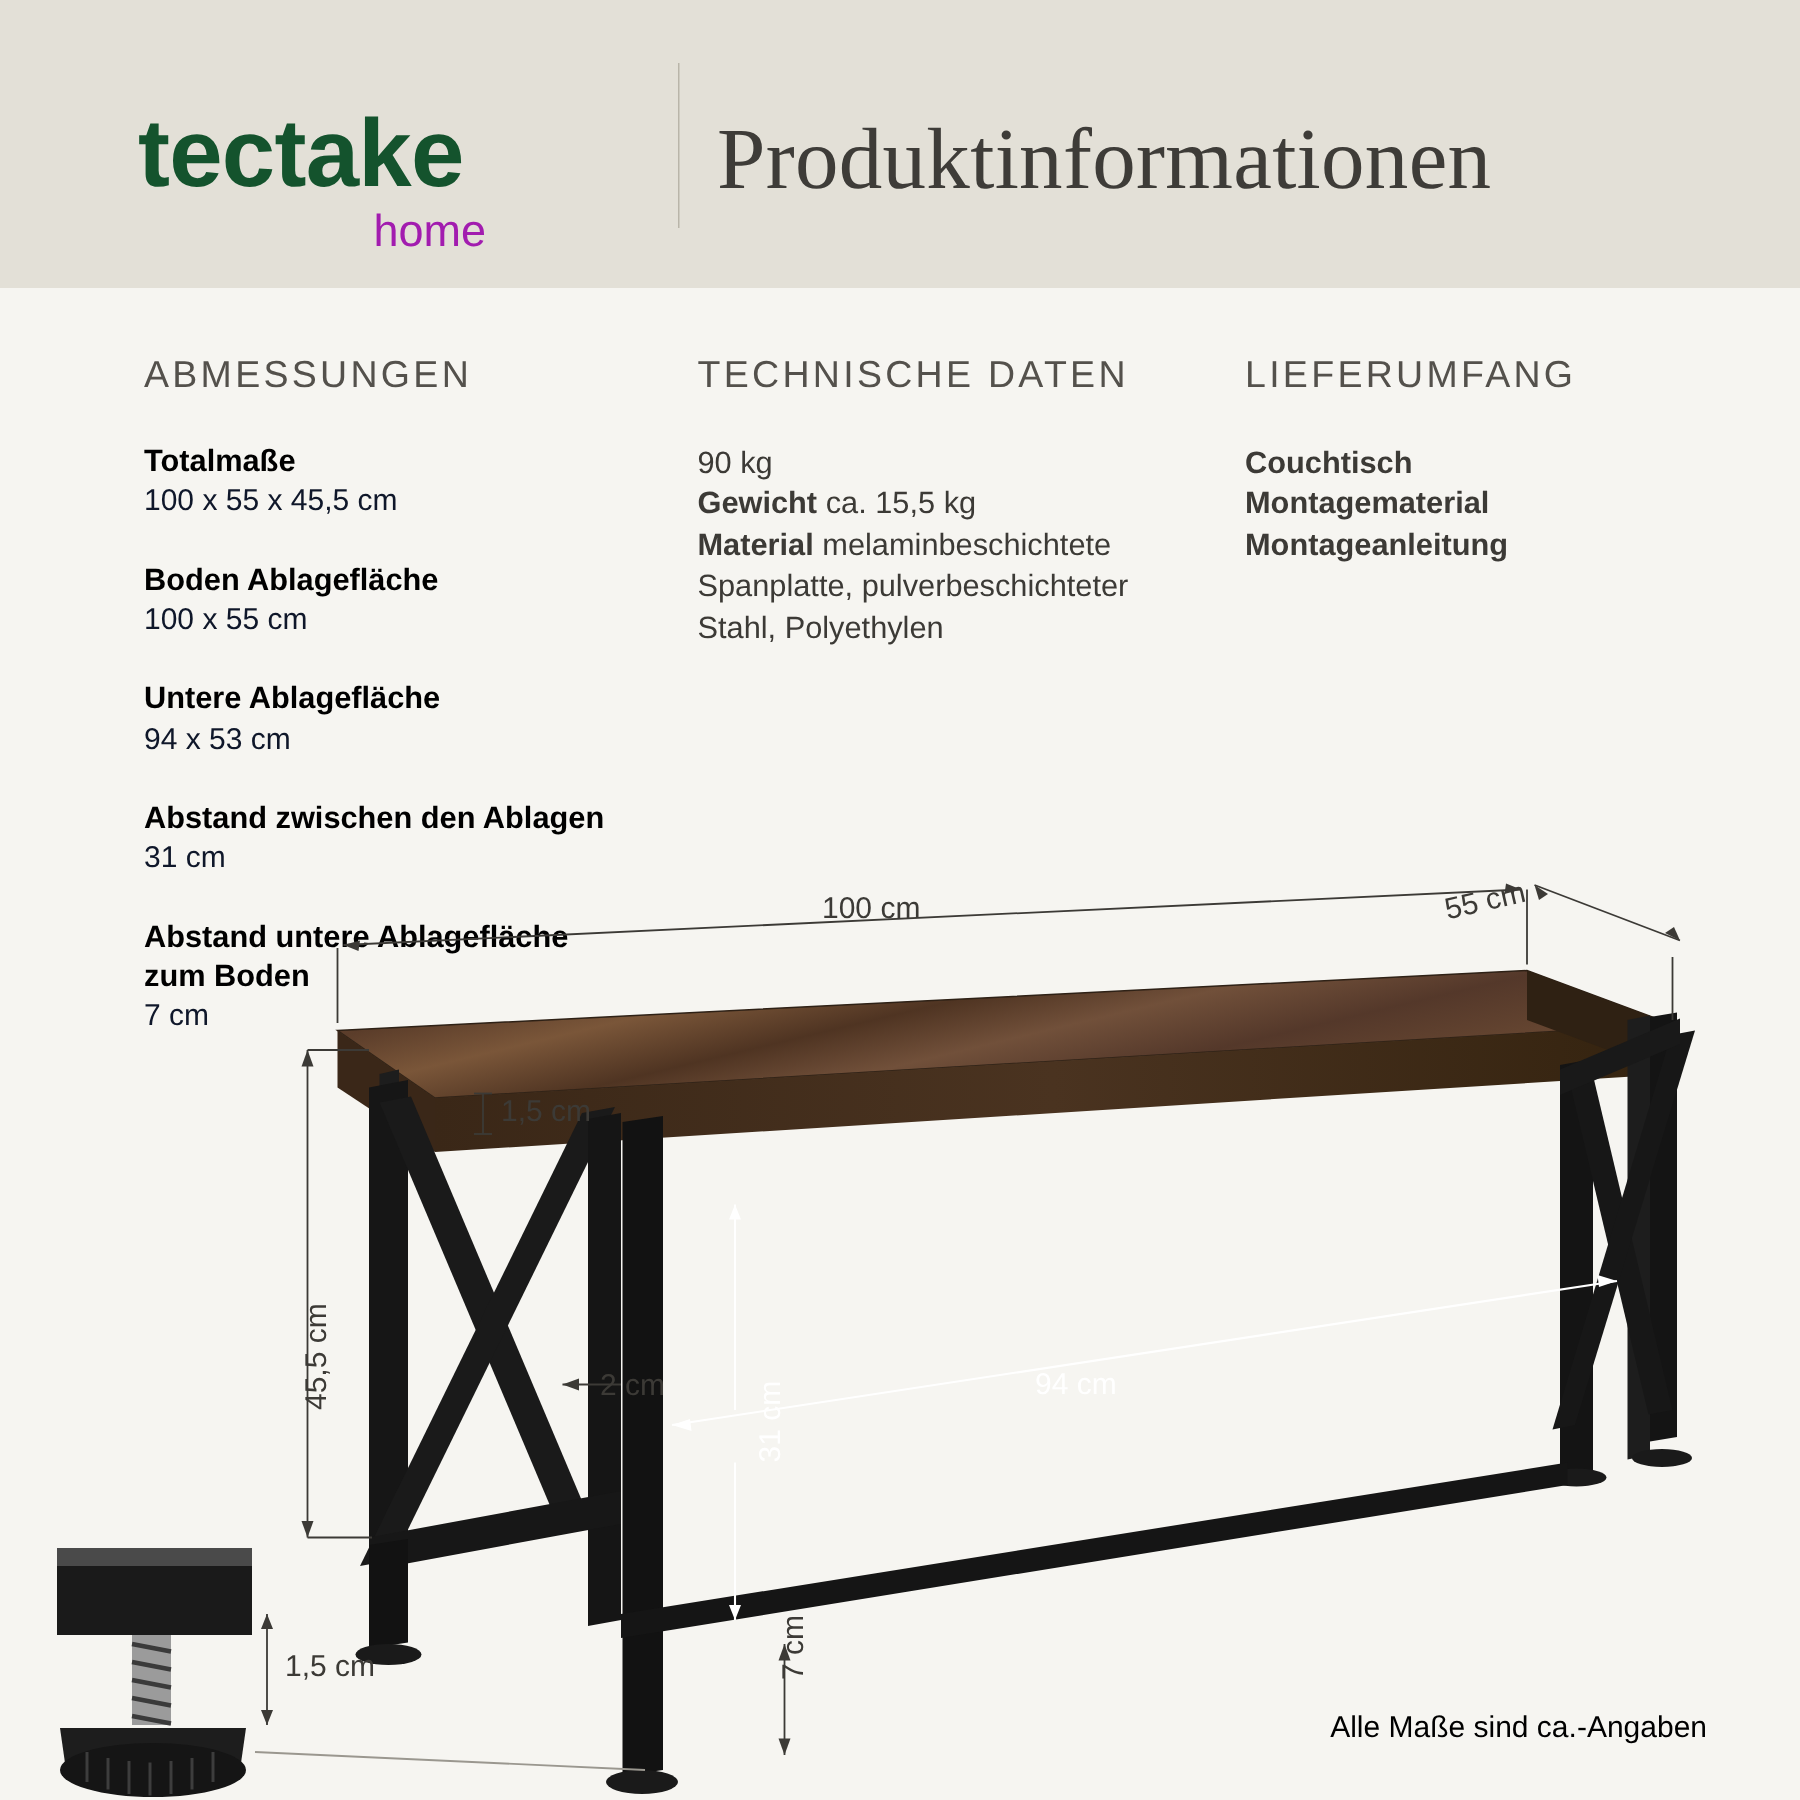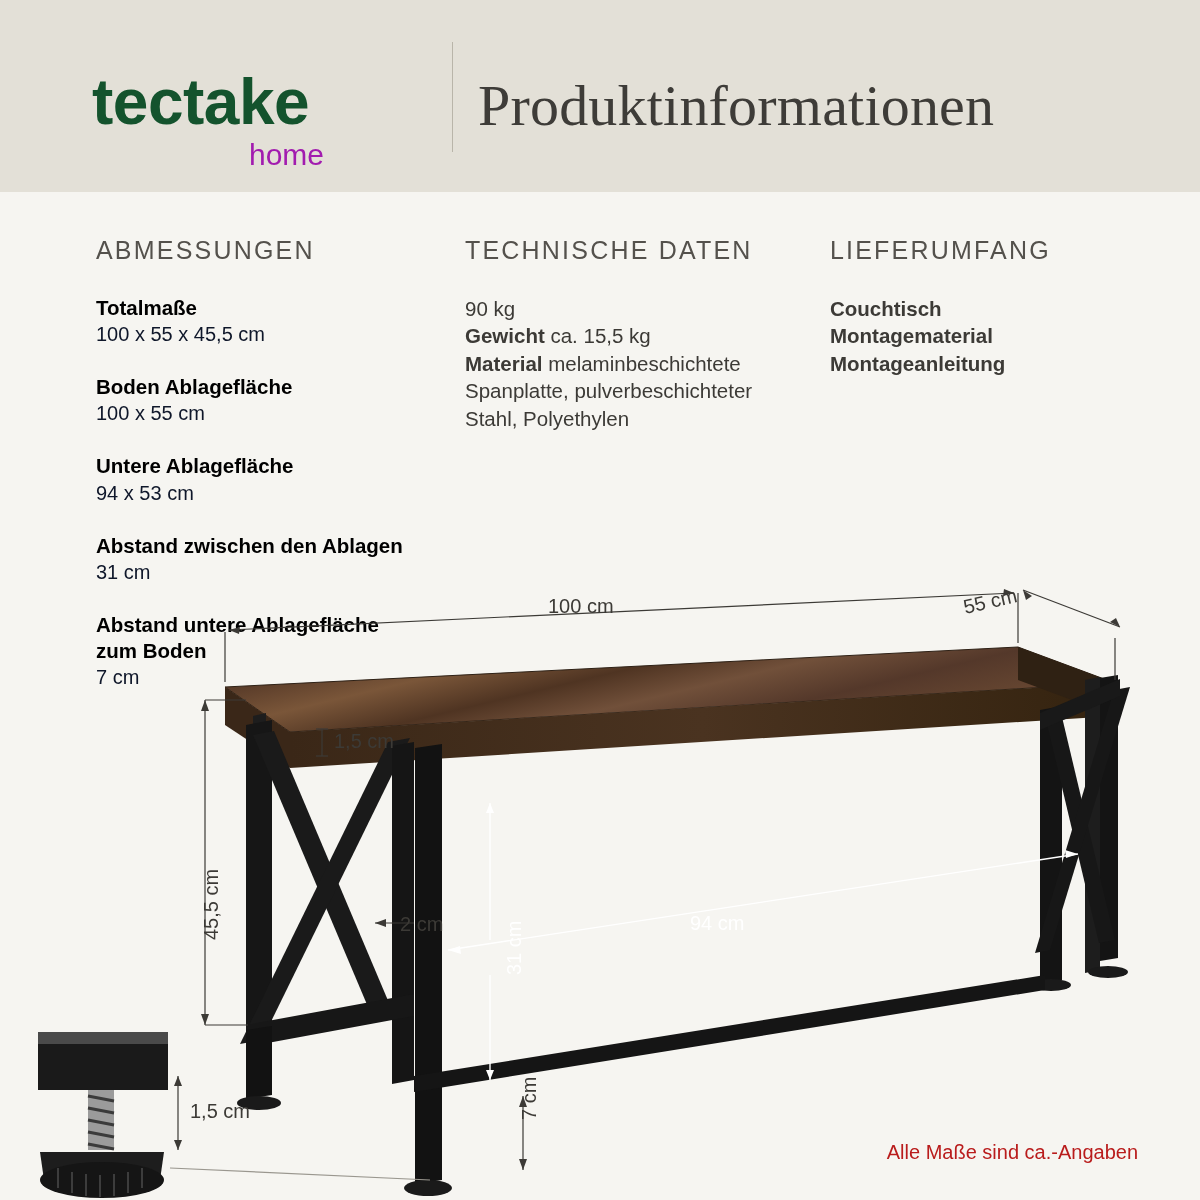--- a/index.html
+++ b/index.html
@@ -102,21 +102,21 @@
   .dim-label.white { color: #ffffff; }
   .dim-label.rot {
     transform: rotate(-90deg);
     transform-origin: left top;
   }
 
   .footnote {
     position: absolute;
     right: 62px; bottom: 36px;
     font-size: 20px;
-    color: #b91c1c;
+    color: #000000;
   }
 </style>
 </head>
 <body>
 
 <div class="page">
 
   <div class="header">
     <div class="brand">
       <div class="brand-name">tectake</div>

